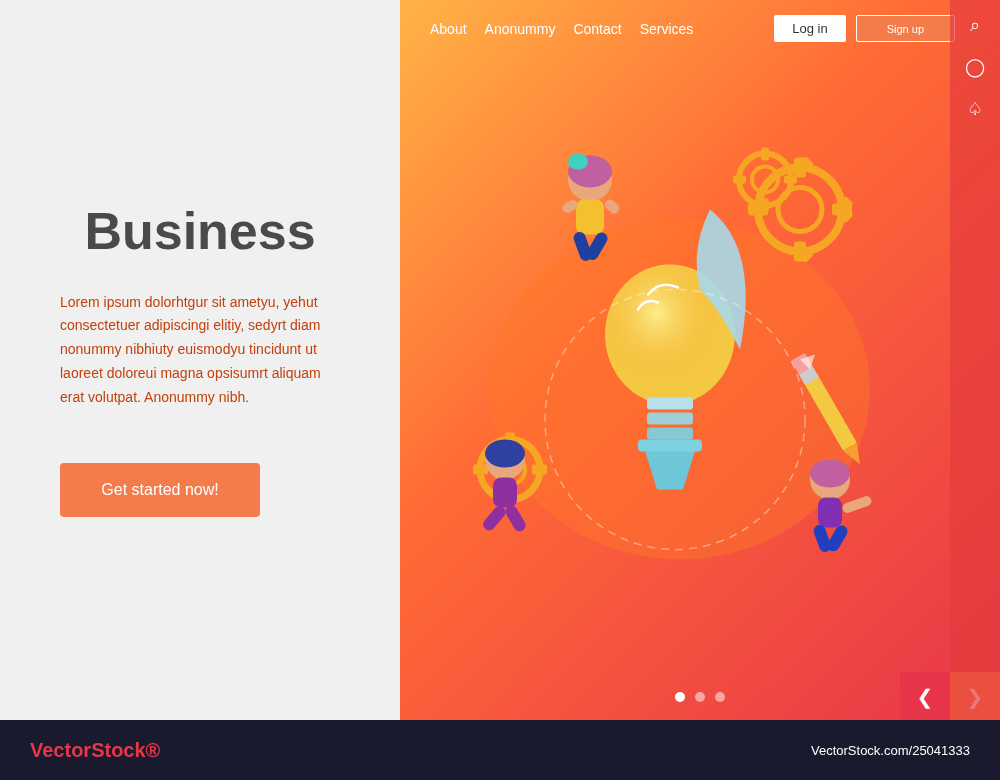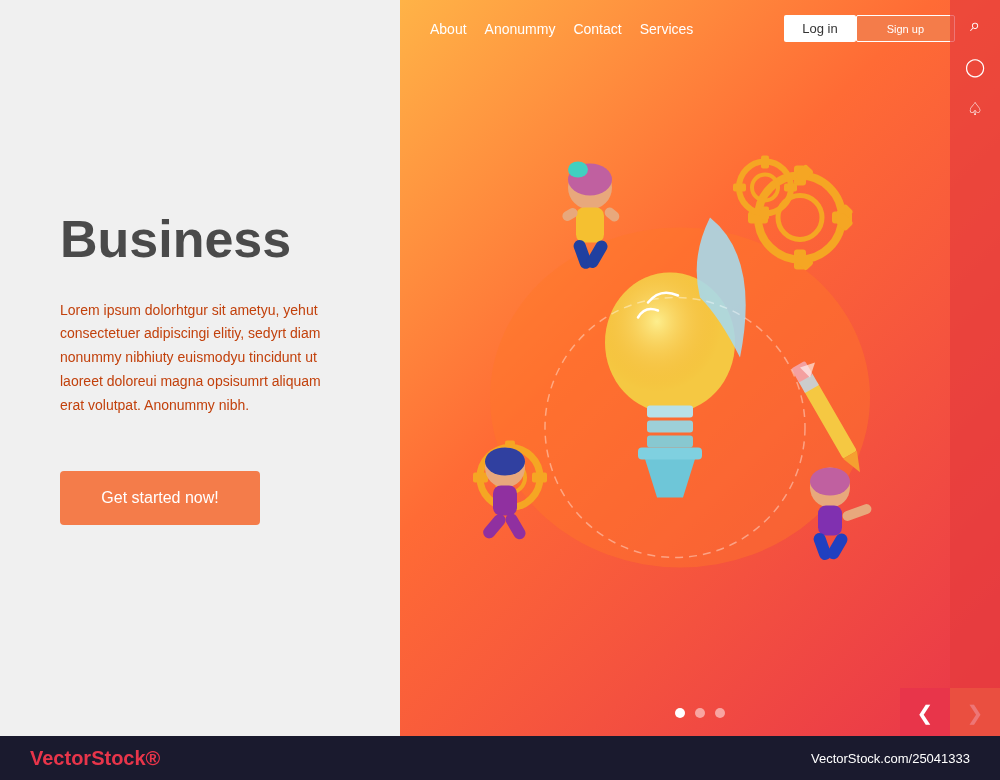--- a/index.html
+++ b/index.html
@@ -28,20 +28,21 @@
       padding: 50px 60px;
       flex-shrink: 0;
     }
 
     .title-text {
       font-size: 52px;
       font-weight: bold;
       color: #4a4a4a;
       line-height: 1.1;
       margin-bottom: 30px;
+      text-align: center;
     }
 
     .body-text {
       font-size: 14px;
       color: #c2410c;
       line-height: 1.7;
       margin-bottom: 40px;
     }
 
     .cta-button {
@@ -82,20 +83,21 @@
 
     .nav-link {
       color: white;
       font-size: 14px;
       text-decoration: none;
       cursor: pointer;
     }
 
     .nav-buttons {
       display: flex;
+      gap: 10px;
       margin-right: 15px;
     }
 
     .btn-login {
       background: white;
       color: #333;
       border: none;
       padding: 6px 18px;
       font-size: 13px;
       cursor: pointer;
@@ -188,21 +190,21 @@
       background: #e8354a;
     }
 
     .arrow-next {
       right: 0;
       background: #f47c4a;
     }
 
     
     .footer {
-      height: 44px;
+      height: 60px;
       background: #1a1a2e;
       display: flex;
       align-items: center;
       justify-content: space-between;
       padding: 0 30px;
       flex-shrink: 0;
     }
 
     .footer-left {
       color: white;

